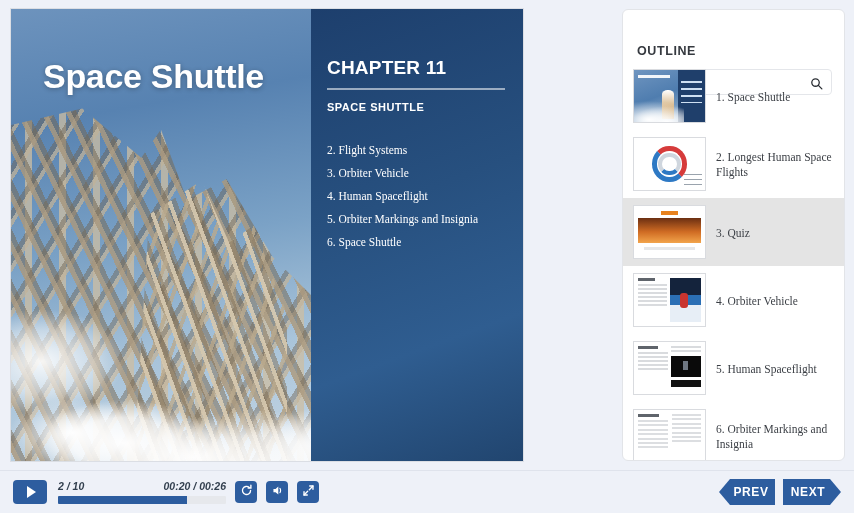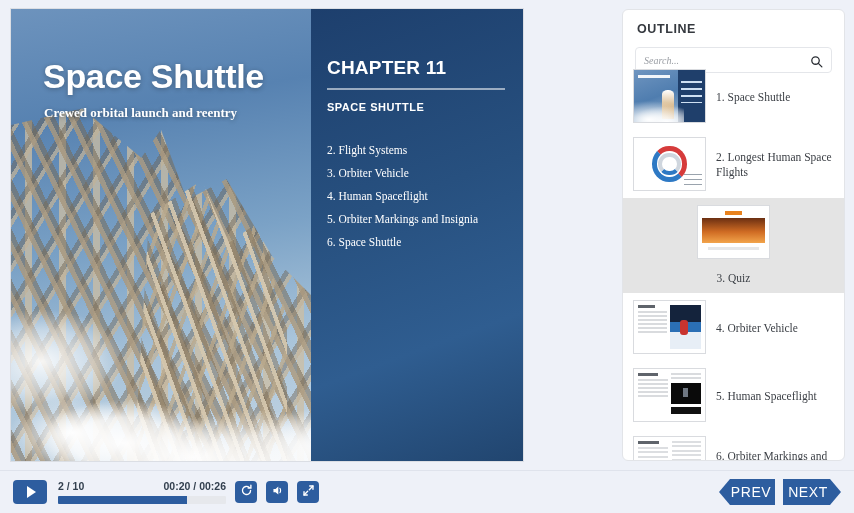--- a/index.html
+++ b/index.html
@@ -185,20 +185,21 @@
     border: 1px solid #e2e4e8;
     border-radius: 6px;
     overflow: hidden;
   }
   .outline-head {
     padding: 12px 14px 0 14px;
     font-size: 12.5px;
     font-weight: 700;
     color: #35393f;
     letter-spacing: .6px;
+    margin-top: 22px;
   }
   .search-wrap {
     margin: 11px 12px 0 12px;
     height: 26px;
     border: 1px solid #e4e6ea;
     border-radius: 4px;
     display: flex; align-items: center;
     padding: 0 8px;
     background:#fff;
   }
@@ -220,21 +221,21 @@
     overflow: hidden;
     padding: 0 0 0 0;
   }
   .o-item {
     display: flex;
     align-items: center;
     gap: 10px;
     padding: 7px 10px 7px 10px;
     cursor: pointer;
   }
-  .o-item.selected { background: #e4e4e4; flex-direction: column; }
+  .o-item.selected { background: #e4e4e4; }
   .o-thumb {
     flex: 0 0 auto;
     width: 73px; height: 54px;
     background:#fff;
     border: 1px solid #d9dbdf;
     position: relative;
     overflow: hidden;
   }
   .o-label {
     font-family: "Liberation Serif", serif;
@@ -314,21 +315,21 @@
     cursor: pointer;
   }
   .play-tri {
     width: 0; height: 0;
     border-left: 9px solid #ffffff;
     border-top: 6px solid transparent;
     border-bottom: 6px solid transparent;
     margin-left: 2px;
   }
   .meter { margin-left: 11px; width: 168px; position: relative; }
-  .meter-top { display: flex; justify-content: space-between; align-items: flex-start; }
+  .meter-top { display: flex; justify-content: space-between; align-items: flex-start; font-style: italic; }
   .slide-count { font-size: 10.5px; color: #33404f; font-weight: 700; }
   .time { font-size: 10.5px; color: #33404f; font-weight: 700; }
   .track {
     margin-top: 4px;
     height: 8px;
     background: #e6e8ec;
     border-radius: 1px;
     overflow: hidden;
   }
   .track-fill { height: 100%; background: #2d5d9f; }
@@ -341,22 +342,22 @@
     display: flex; align-items: center; justify-content: center;
     cursor: pointer;
   }
   .icon-btn svg { width: 13px; height: 13px; }
   .spacer { flex: 1; }
 
   .navbtn {
     height: 26px;
     background: #2d5d9f;
     color: #fff;
-    font-size: 14px;
-    font-weight: 400;
+    font-size: 12px;
+    font-weight: 700;
     letter-spacing: .6px;
     display: flex; align-items: center; justify-content: center;
     cursor: pointer;
   }
   #prev-button {
     width: 56px;
     margin-right: 8px;
     clip-path: polygon(11px 0, 100% 0, 100% 100%, 11px 100%, 0 50%);
     padding-left: 8px;
   }
@@ -384,21 +385,20 @@
           <div class="srb-a"></div>
           <div class="orbiter">
             <div class="flag"></div>
           </div>
           <div class="plume"></div>
         </div>
         <div class="smoke"></div>
       </div>
 
       <div class="slide-title">Space Shuttle</div>
-      <div class="slide-sub">Crewed orbital launch and reentry</div>
 
       <div class="chapter">
         <div class="chapter-title">CHAPTER 11</div>
         <div class="chapter-rule"></div>
         <div class="chapter-sub">SPACE SHUTTLE</div>
         <ul class="chapter-list" id="chapter-list">
             <li>2. Flight Systems</li>
             <li>3. Orbiter Vehicle</li>
             <li>4. Human Spaceflight</li>
             <li>5. Orbiter Markings and Insignia</li>

